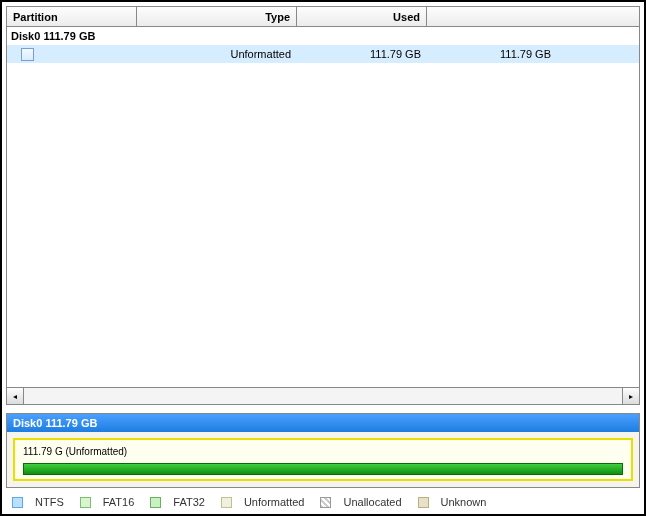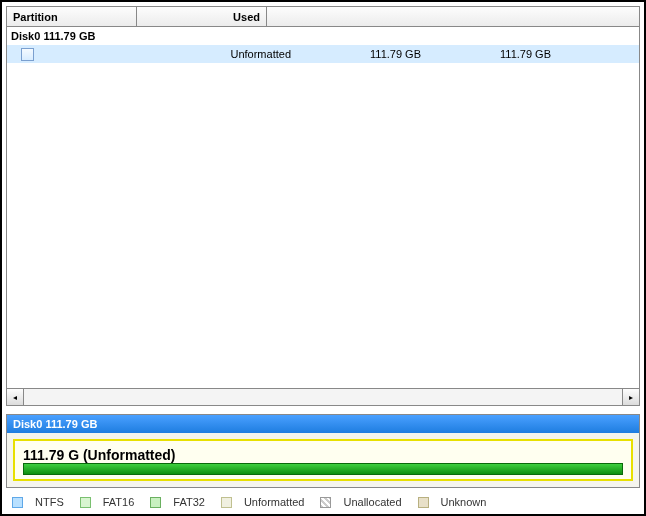--- a/index.html
+++ b/index.html
@@ -124,23 +124,23 @@
   .diskbody {
     padding: 6px;
     background: #f5f5ee;
   }
   .partbox {
     border: 2px solid #e8e000;
     background: #fffff0;
     padding: 6px 8px 4px 8px;
   }
   .partlabel {
-    font-size: 14px;
+    font-size: 10px;
     color: #000;
-    font-weight: bold;
+    margin-bottom: 6px;
   }
   .bar {
     height: 12px;
     background: linear-gradient(#3ecf3e,#0f8f0f);
     border: 1px solid #0a6a0a;
   }
   
   .legend {
     display: flex;
     gap: 16px;
@@ -168,20 +168,21 @@
   }
   .sw.unknown { background: #e8e0c8; border-color:#b8b080; }
 </style>
 </head>
 <body>
 
 <div class="outer">
   <div class="container">
     <div class="thead">
       <div class="th c-part">Partition</div>
+      <div class="th right c-type">Type</div>
       <div class="th right c-size">Used</div>
       <div class="th c-rest"></div>
     </div>
     <div class="tbody">
       <div class="row disk">
         <span>Disk0 111.79 GB</span>
       </div>
       <div class="row part">
         <div class="cell c-part">
           <span class="chk"></span>

